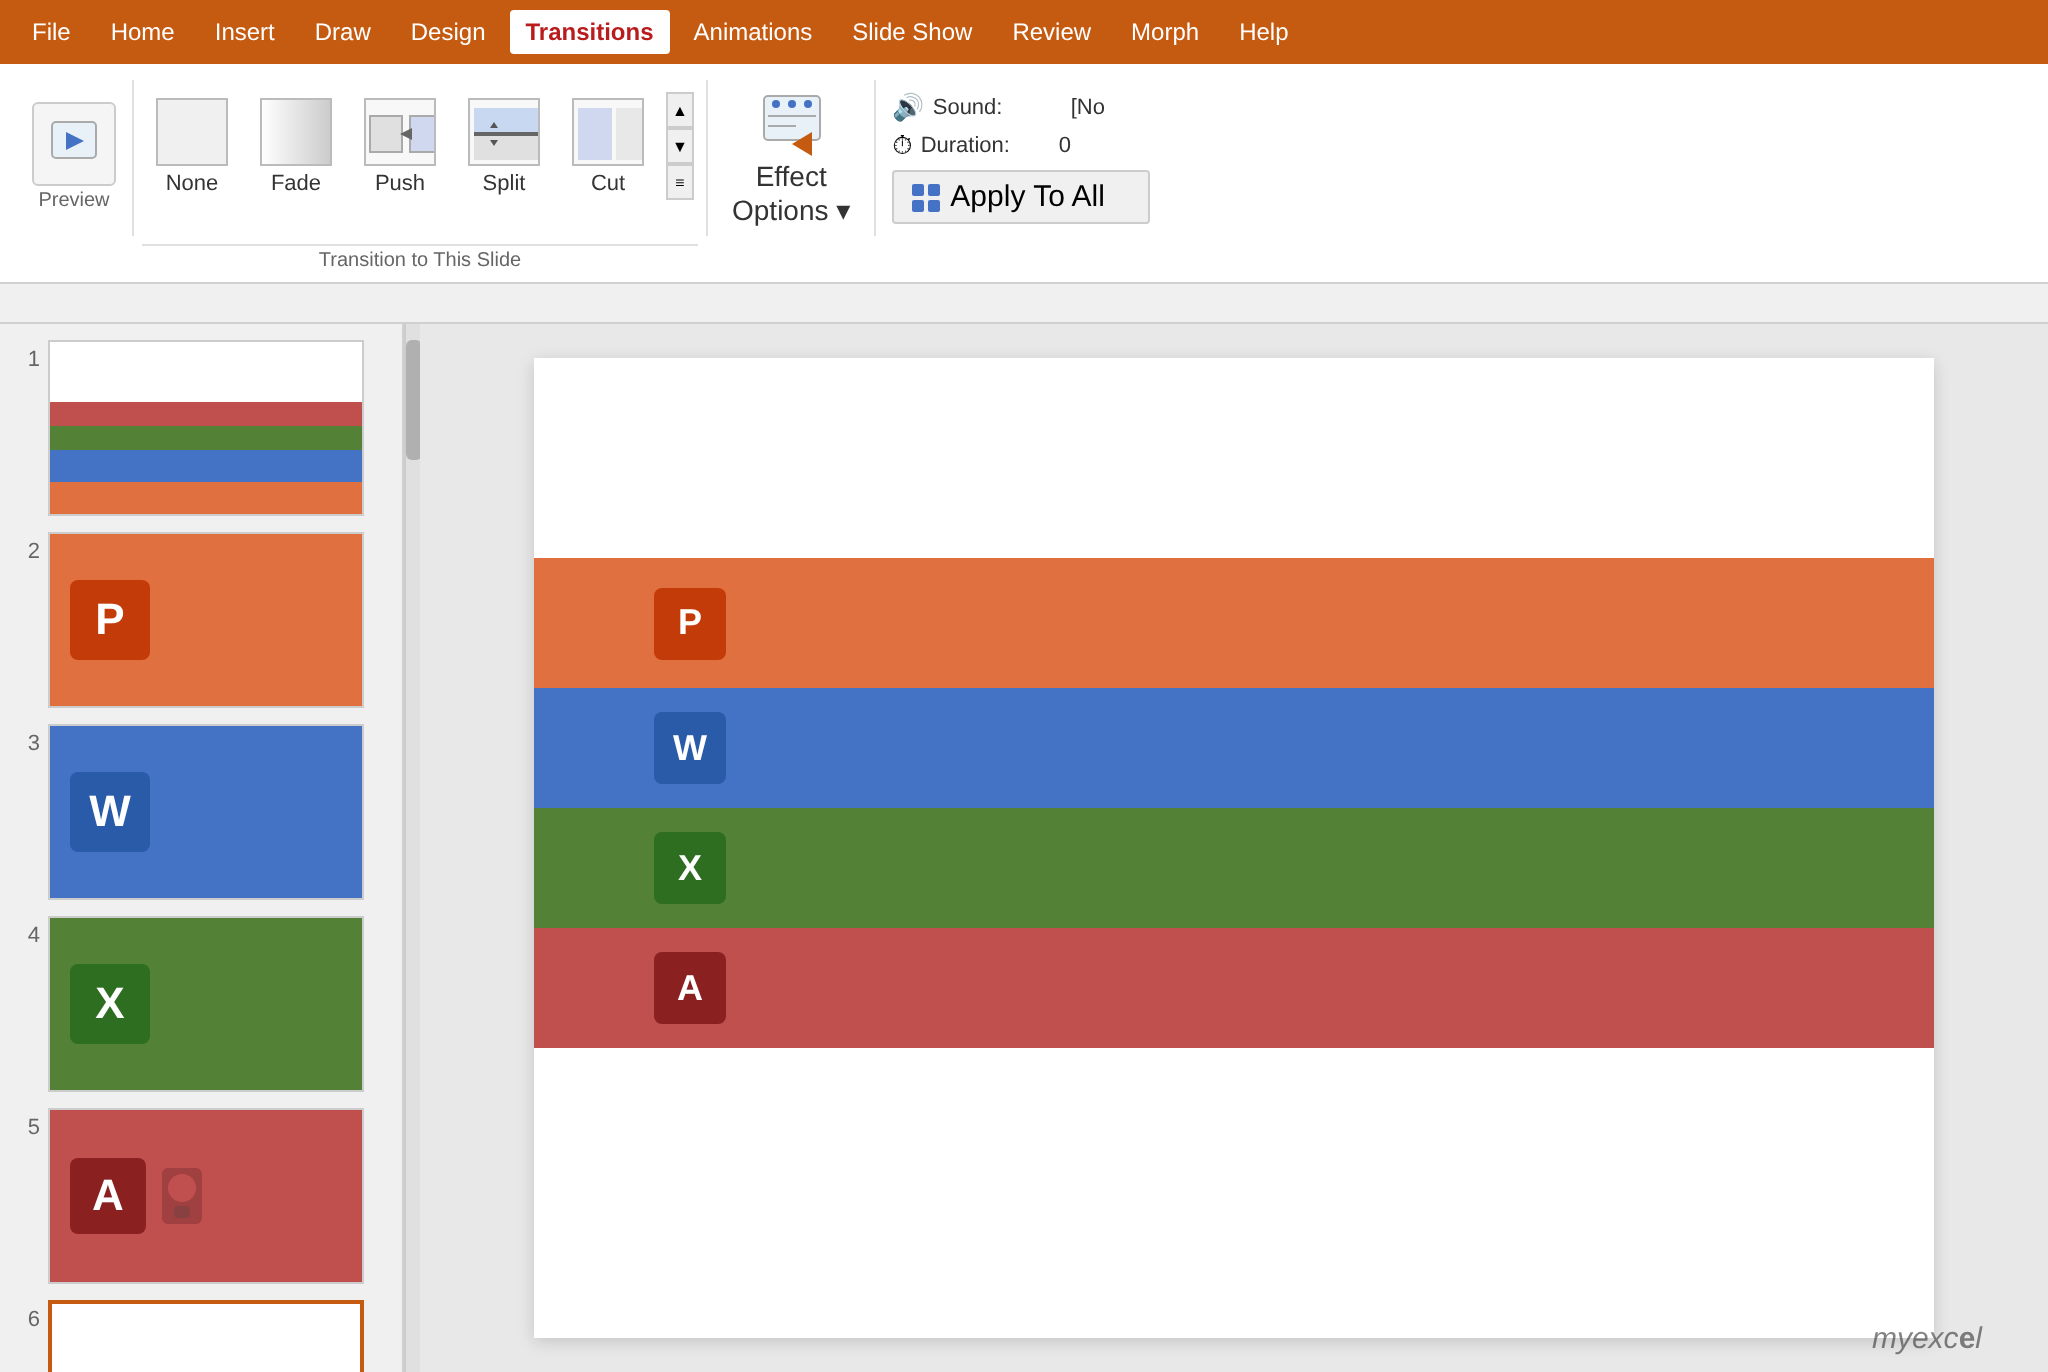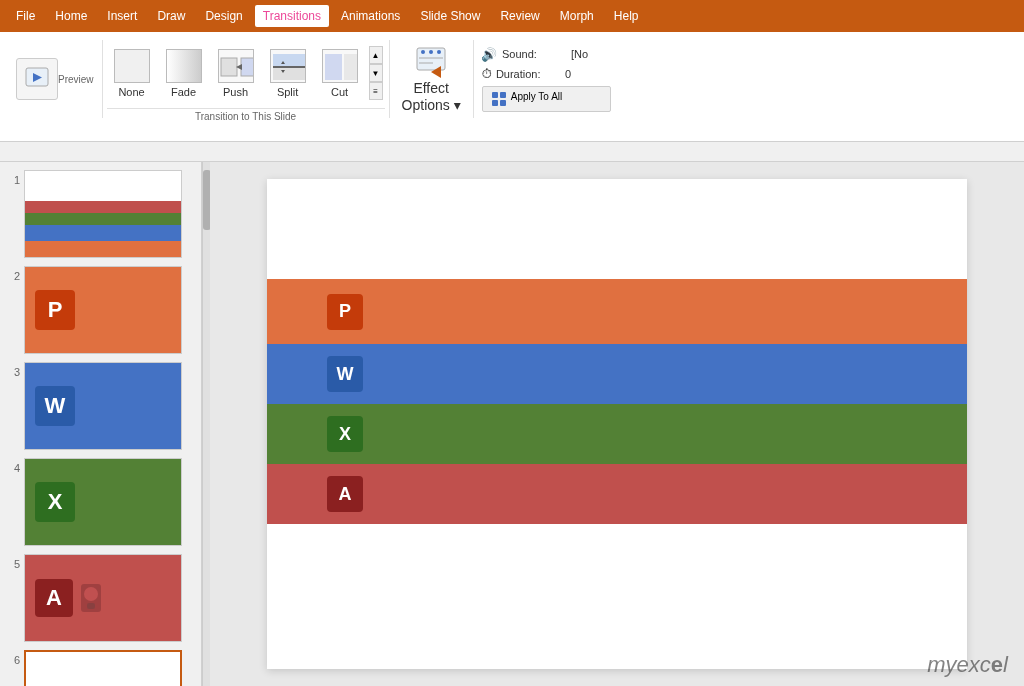--- a/index.html
+++ b/index.html
@@ -14,21 +14,21 @@
       padding: 4px 8px;
       height: 32px;
       gap: 4px;
     }
     .menu-item {
       padding: 4px 8px;
       cursor: pointer;
       font-size: 12px;
       border-radius: 2px;
     }
-    .menu-item.active { background: white; color: #ec4899; font-weight: 400; }
+    .menu-item.active { background: white; color: #b91c1c; font-weight: 700; }
 
     
     .ribbon {
       background: #fff;
       border-bottom: 1px solid #d0d0d0;
       padding: 4px 0 0 0;
       height: 110px;
     }
     .ribbon-content {
       display: flex;
@@ -80,21 +80,21 @@
       color: #555;
       position: relative;
       overflow: hidden;
     }
     .trans-none { background: #f0f0f0; }
     .trans-morph { background: linear-gradient(135deg, #e8f4fd 0%, #c8dff5 100%); border-color: #4a9fd5; }
     .trans-fade { background: linear-gradient(to right, white, #ddd); }
 
     .preview-group {
       display: flex;
-      flex-direction: row;
+      flex-direction: column;
       align-items: center;
       justify-content: center;
       padding: 0 8px;
       border-right: 1px solid #e0e0e0;
     }
     .preview-btn {
       width: 42px;
       height: 42px;
       border: 1px solid #ccc;
       border-radius: 3px;
@@ -152,34 +152,34 @@
       gap: 4px;
       font-size: 11px;
     }
     .timing-label { color: #333; min-width: 65px; }
     .timing-value { color: #333; min-width: 40px; }
     .apply-all-btn {
       background: #f0f0f0;
       border: 1px solid #ccc;
       padding: 4px 8px;
       cursor: pointer;
-      font-size: 10px;
+      font-size: 15px;
       border-radius: 2px;
       display: flex;
-      align-items: flex-start;
+      align-items: flex-end;
       gap: 4px;
     }
 
     .ribbon-section-label {
       font-size: 10px;
       color: #666;
       text-align: center;
       padding: 2px 6px;
       border-top: 1px solid #e0e0e0;
-      margin-top: 2px;
+      margin-top: 16px;
     }
 
     
     .main-area {
       display: flex;
       height: calc(686px - 32px - 110px - 20px);
     }
 
     
     .section-bar {
@@ -289,22 +289,22 @@
 
     .icon-p-bg { background: #c43b0a; }
     .icon-w-bg { background: #2a5ba8; }
     .icon-x-bg { background: #2e6e20; }
     .icon-a-bg { background: #8b2020; }
 
     
     .watermark {
       position: absolute;
       bottom: 8px;
-      right: 16px;
-      font-size: 22px;
+      right: 33px;
+      font-size: 15px;
       color: #333;
       font-style: italic;
       font-weight: 300;
       opacity: 0.6;
     }
   </style>
 </head>
 <body>
 
 <div class="menu-bar">

